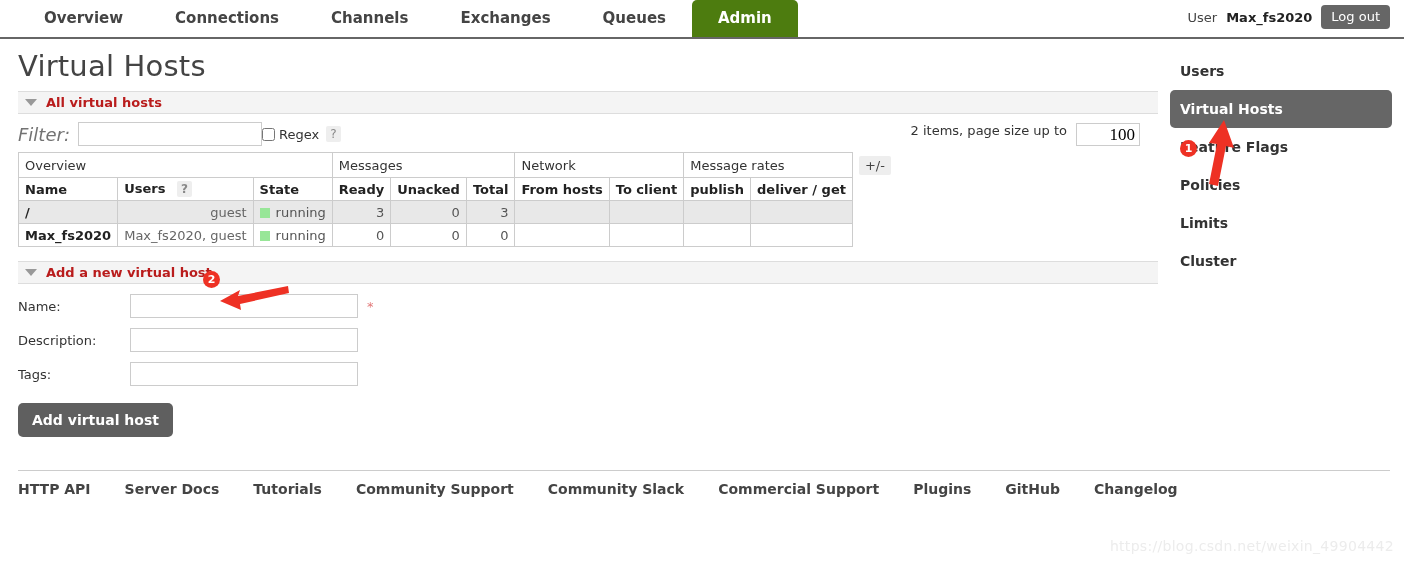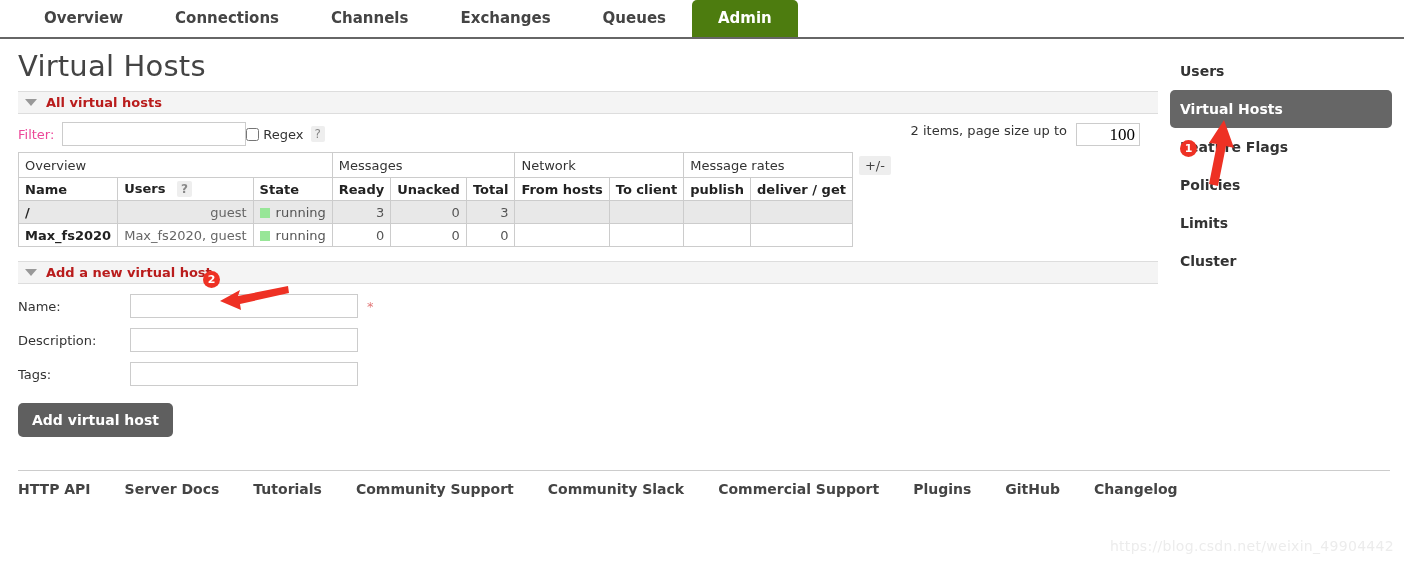--- a/index.html
+++ b/index.html
@@ -112,21 +112,21 @@
   .filter-bar {
     position: relative;
     height: 38px;
   }
   .filter-left {
     position: absolute;
     left: 0; top: 8px;
     display: flex;
     align-items: center;
   }
-  .filter-label { font-size: 13px; color: #ec4899; margin-right: 8px; }
+  .filter-label { font-size: 18px; color: #737373; margin-right: 8px; font-style: italic; }
   #filter-input {
     width: 176px;
     height: 20px;
     border: 1px solid #cccccc;
     font-family: inherit;
     font-size: 13px;
     padding: 1px 3px;
     box-sizing: content-box;
   }
   .regex-wrap {
@@ -324,20 +324,25 @@
 <body>
 
 <div id="top-nav">
   <div class="nav-tabs">
     <div class="nav-tab">Overview</div>
     <div class="nav-tab">Connections</div>
     <div class="nav-tab">Channels</div>
     <div class="nav-tab">Exchanges</div>
     <div class="nav-tab">Queues</div>
     <div class="nav-tab active">Admin</div>
+  </div>
+  <div class="user-area">
+    <span>User</span>
+    <span class="uname">Max_fs2020</span>
+    <button id="logout-button">Log out</button>
   </div>
 </div>
 
 <div id="main">
 
   <h1 id="page-title">Virtual Hosts</h1>
 
   <div class="section-head">
     <span class="tri"></span><span>All virtual hosts</span>
   </div>

